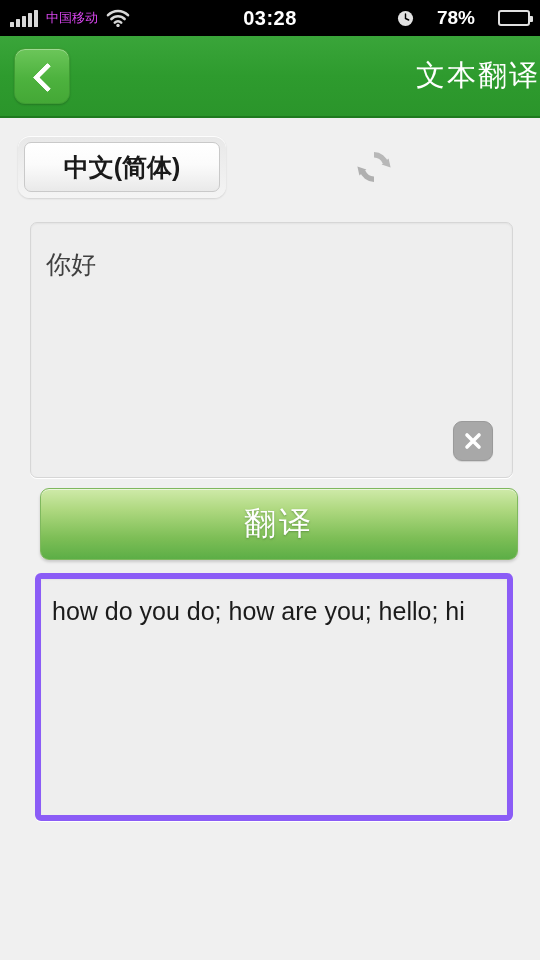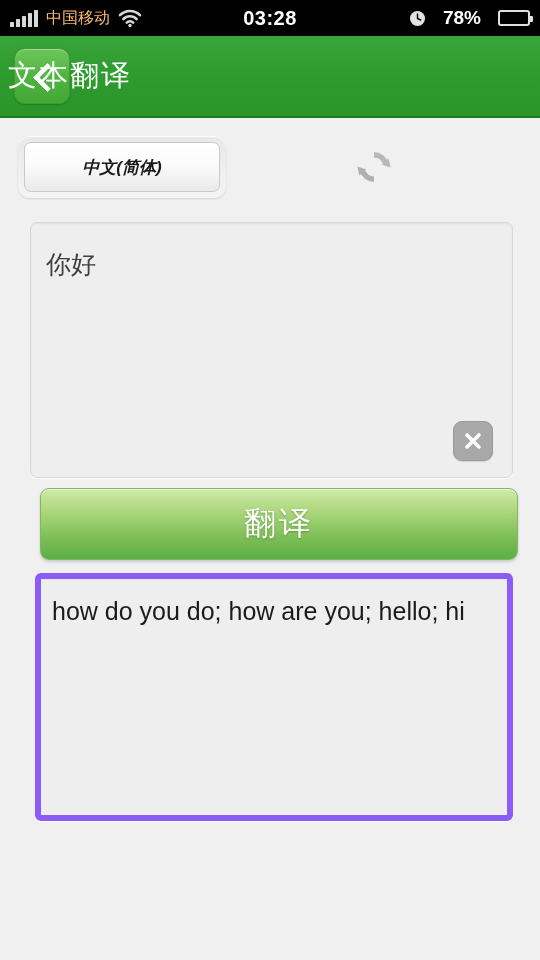--- a/index.html
+++ b/index.html
@@ -45,43 +45,43 @@
     background: #d8d8d8;
     border-radius: 0.5px;
   }
   .signal-bars i:nth-child(1) { height: 5px; }
   .signal-bars i:nth-child(2) { height: 8px; }
   .signal-bars i:nth-child(3) { height: 11px; }
   .signal-bars i:nth-child(4) { height: 14px; }
   .signal-bars i:nth-child(5) { height: 17px; }
 
   .carrier {
-    color: #fdba74;
-    font-size: 16px;
+    color: #d946ef;
+    font-size: 13px;
     letter-spacing: 0px;
   }
 
   .wifi-icon { width: 24px; height: 18px; display: block; }
 
   .status-time {
     position: absolute;
     left: 0; right: 0;
     text-align: center;
     color: #ffffff;
     font-size: 20px;
     font-weight: bold;
     letter-spacing: 0.5px;
     pointer-events: none;
   }
 
   .status-right {
     margin-left: auto;
     display: flex;
     align-items: center;
-    gap: 17px;
+    gap: 23px;
     position: relative;
     z-index: 2;
   }
 
   .clock-icon { width: 17px; height: 17px; display: block; }
 
   .battery-pct {
     color: #ffffff;
     font-size: 19px;
     font-weight: bold;
@@ -146,21 +146,21 @@
     width: 16px; height: 16px;
     border-left: 5px solid #ffffff;
     border-bottom: 5px solid #ffffff;
     border-radius: 2px;
     transform: rotate(45deg);
   }
 
   .header-title {
     position: absolute;
     left: 8px; right: 0;
-    text-align: left;
+    text-align: right;
     color: #ffffff;
     font-size: 29px;
     letter-spacing: 2px;
     pointer-events: none;
   }
 
   
   .lang-row {
     margin-top: 16px;
     height: 66px;
@@ -181,25 +181,24 @@
 
   .lang-inner {
     width: 100%;
     height: 100%;
     border-radius: 7px;
     background: linear-gradient(to bottom, #ffffff 0%, #fbfbfb 45%, #e9e9e9 100%);
     border: 1px solid #c9c9c9;
     display: flex;
     align-items: center;
     justify-content: center;
-    font-size: 17px;
+    font-size: 25px;
     font-weight: bold;
     color: #1a1a1a;
     box-shadow: inset 0 1px 0 #ffffff;
-    font-style: italic;
   }
 
   .swap-wrap {
     flex: 1;
     display: flex;
     align-items: center;
     justify-content: center;
     cursor: pointer;
   }
   .swap-icon { width: 44px; height: 44px; display: block; }

